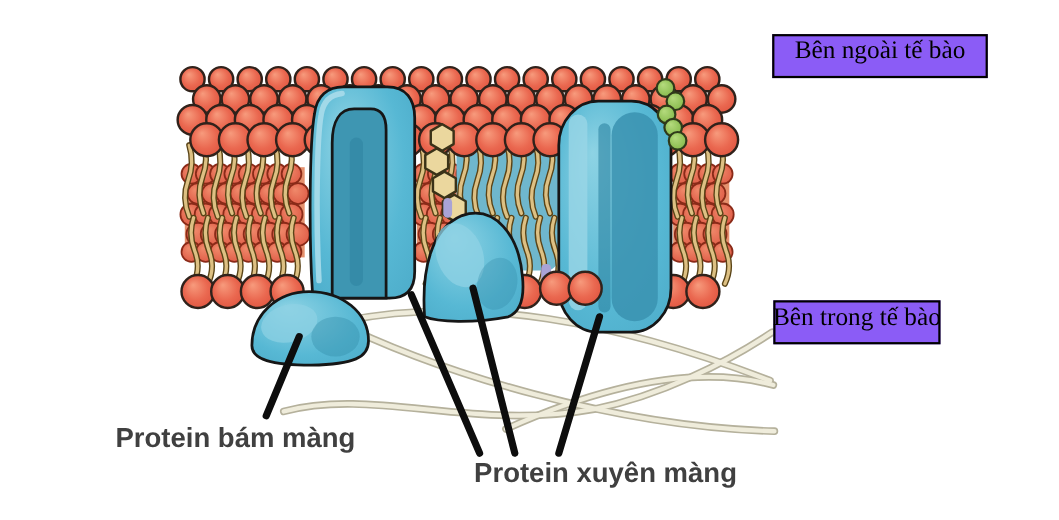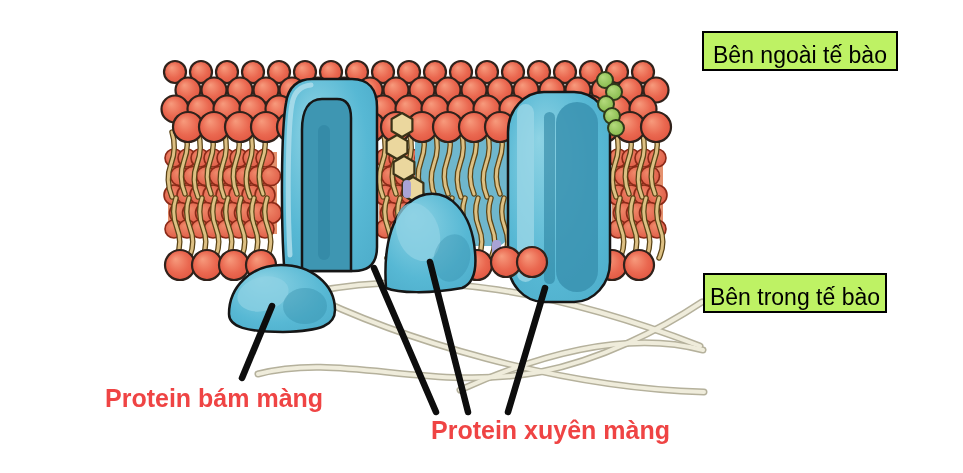--- a/index.html
+++ b/index.html
@@ -1,24 +1,24 @@
 <!DOCTYPE html>
 <html><head>
 <meta charset="utf-8">
 <style>
   html,body{margin:0;padding:0;background:#fff;}
   #stage{position:relative;width:963px;height:473px;background:#fff;overflow:hidden;
          font-family:"Liberation Sans","DejaVu Sans",sans-serif;}
   #membrane-svg{position:absolute;left:0;top:0;width:963px;height:473px;}
-  .side-box{position:absolute;display:flex;align-items:flex-end;justify-content:center;
-            border:2px solid #000;background:#bef264;color:#000;font-size:23px;
-            white-space:nowrap;box-sizing:border-box;}
+  .side-box{position:absolute;display:flex;align-items:flex-start;justify-content:center;
+            border:2px solid #000;background:#8b5cf6;color:#000;font-size:23px;
+            white-space:nowrap;box-sizing:border-box;font-family:Liberation Serif, serif;}
   #box-outside{left:702px;top:31px;width:196px;height:40px;}
-  #box-inside{left:703px;top:273px;width:184px;height:40px;}
-  .free-label{position:absolute;font-weight:bold;color:#ef4444;font-size:25px;white-space:nowrap;}
+  #box-inside{left:703px;top:273px;width:152px;height:40px;}
+  .free-label{position:absolute;font-weight:bold;color:#404040;font-size:25px;white-space:nowrap;}
   #label-peripheral{left:105px;top:384px;}
   #label-transmembrane{left:431px;top:416px;}
 </style>
 </head>
 <body>
 
 <div id="stage">
 
   <svg id="membrane-svg" viewBox="0 0 963 473">
     <defs>

